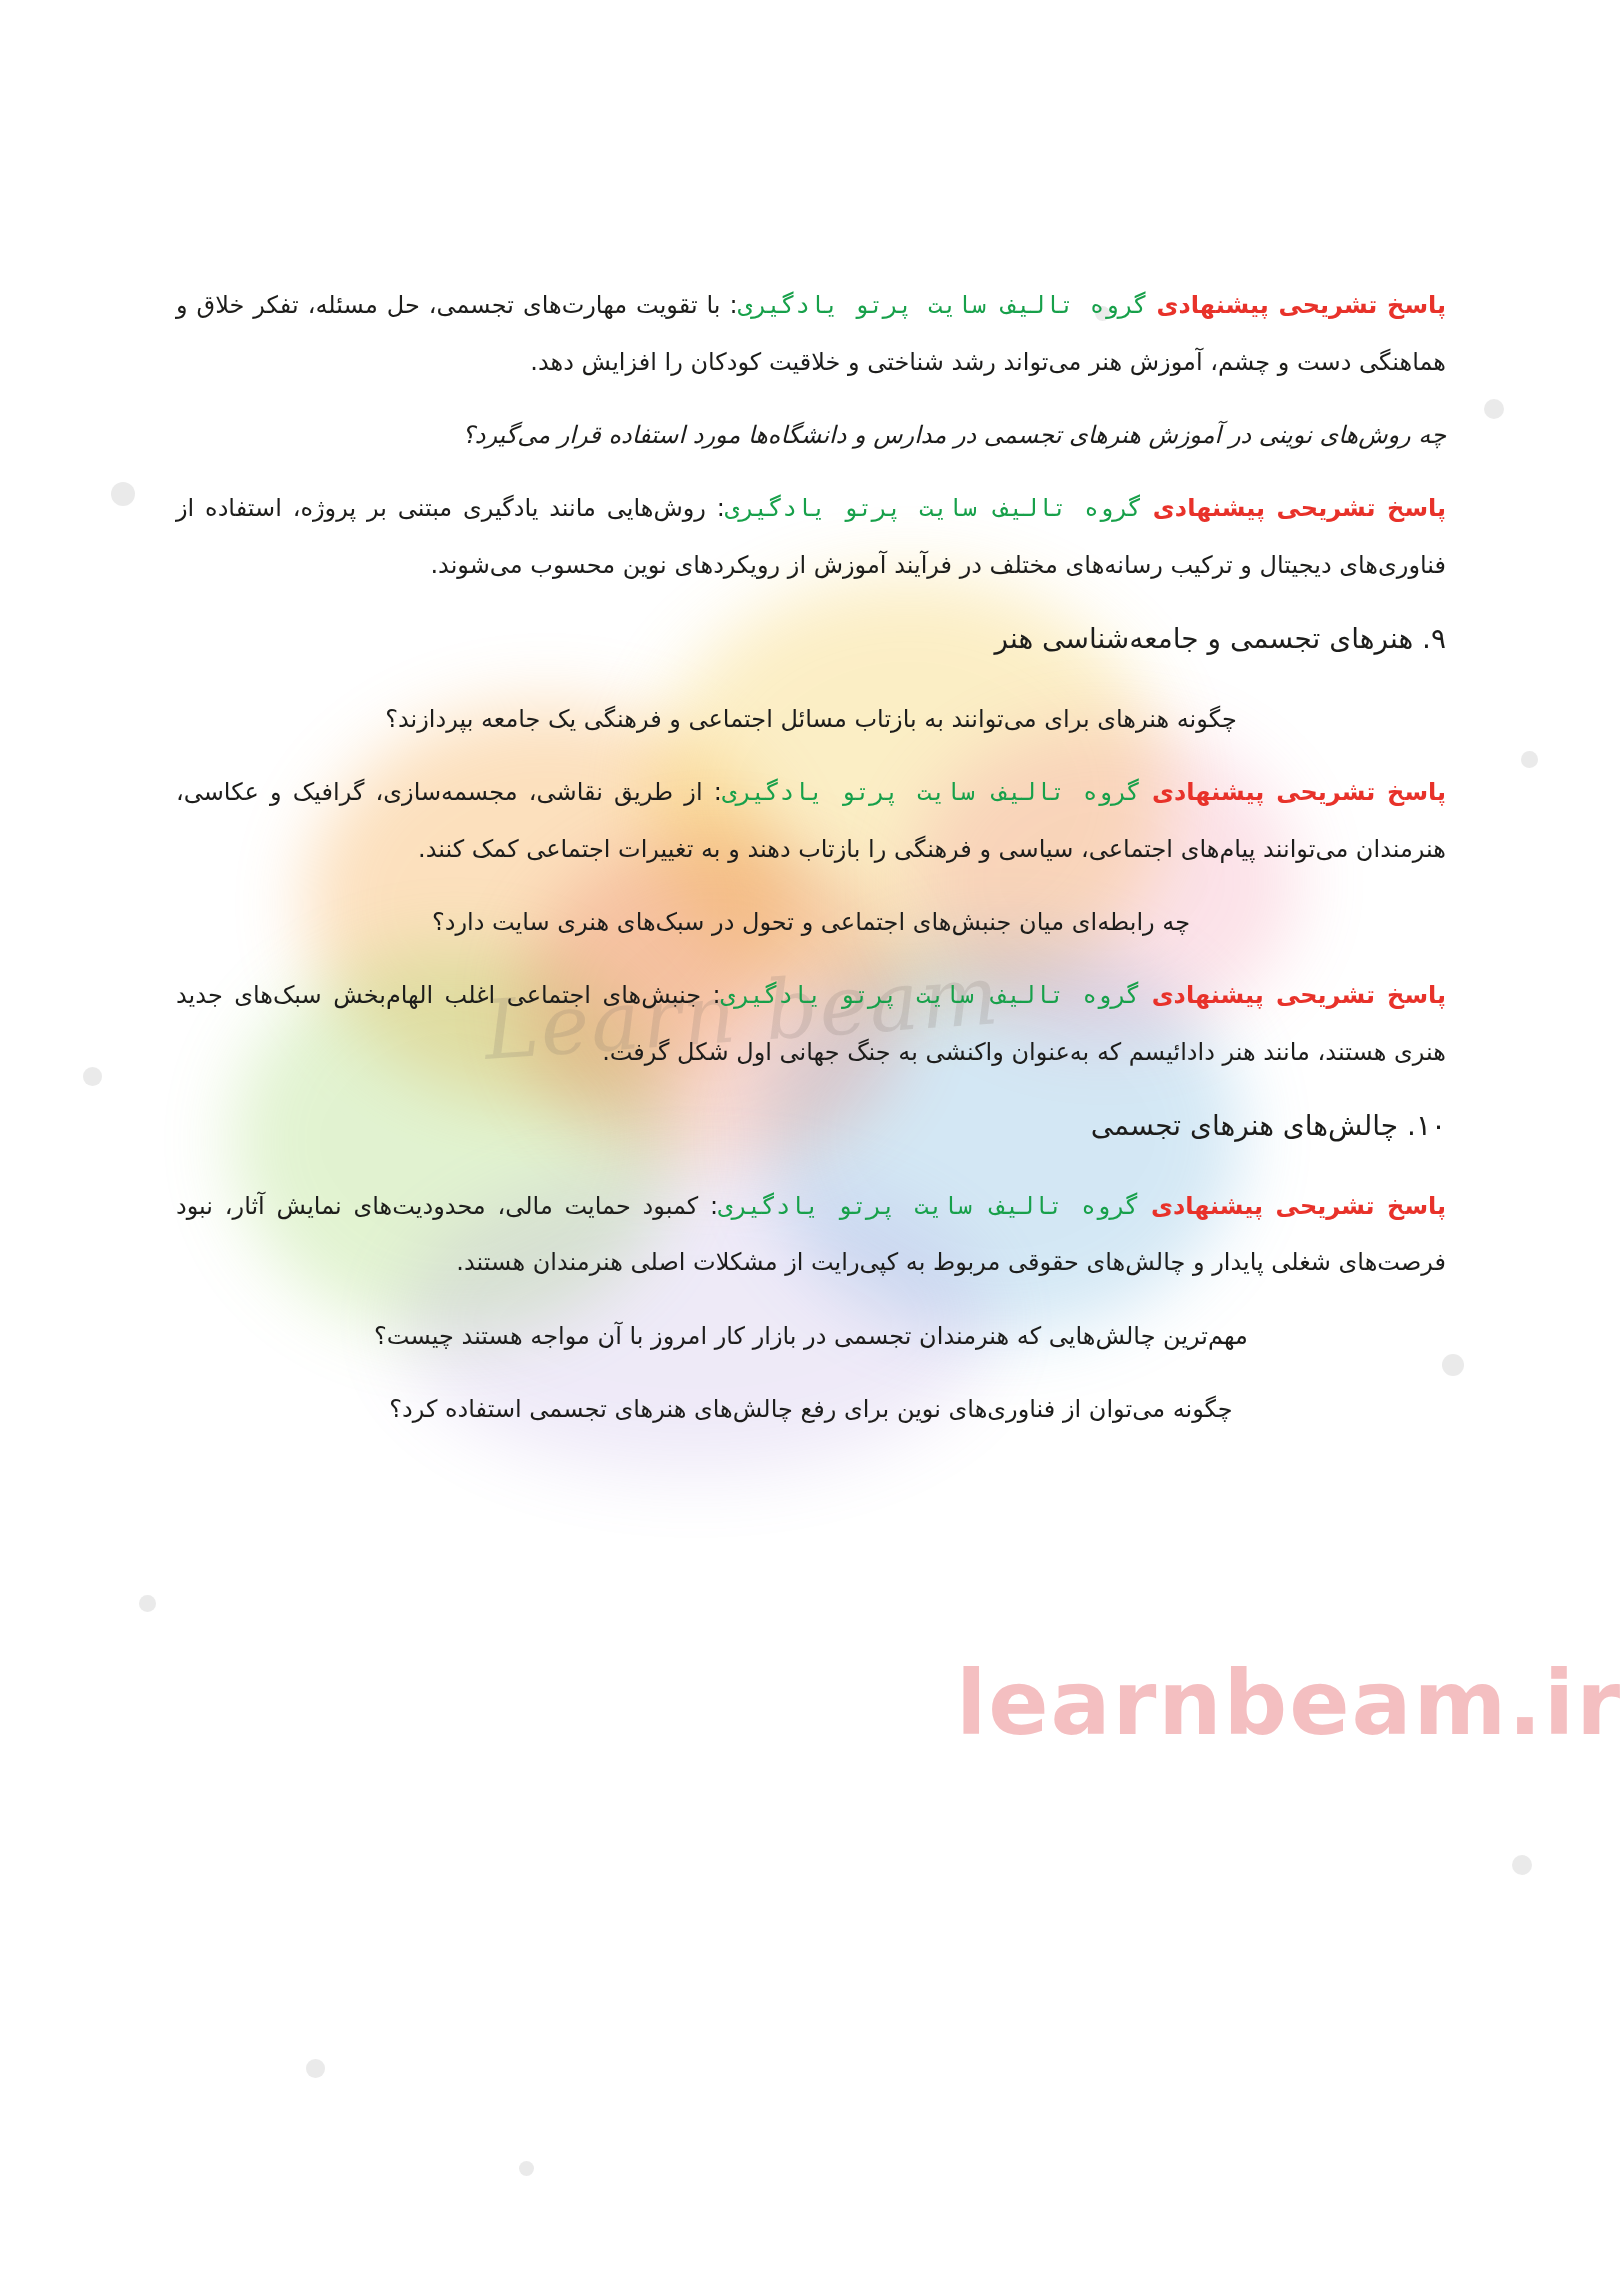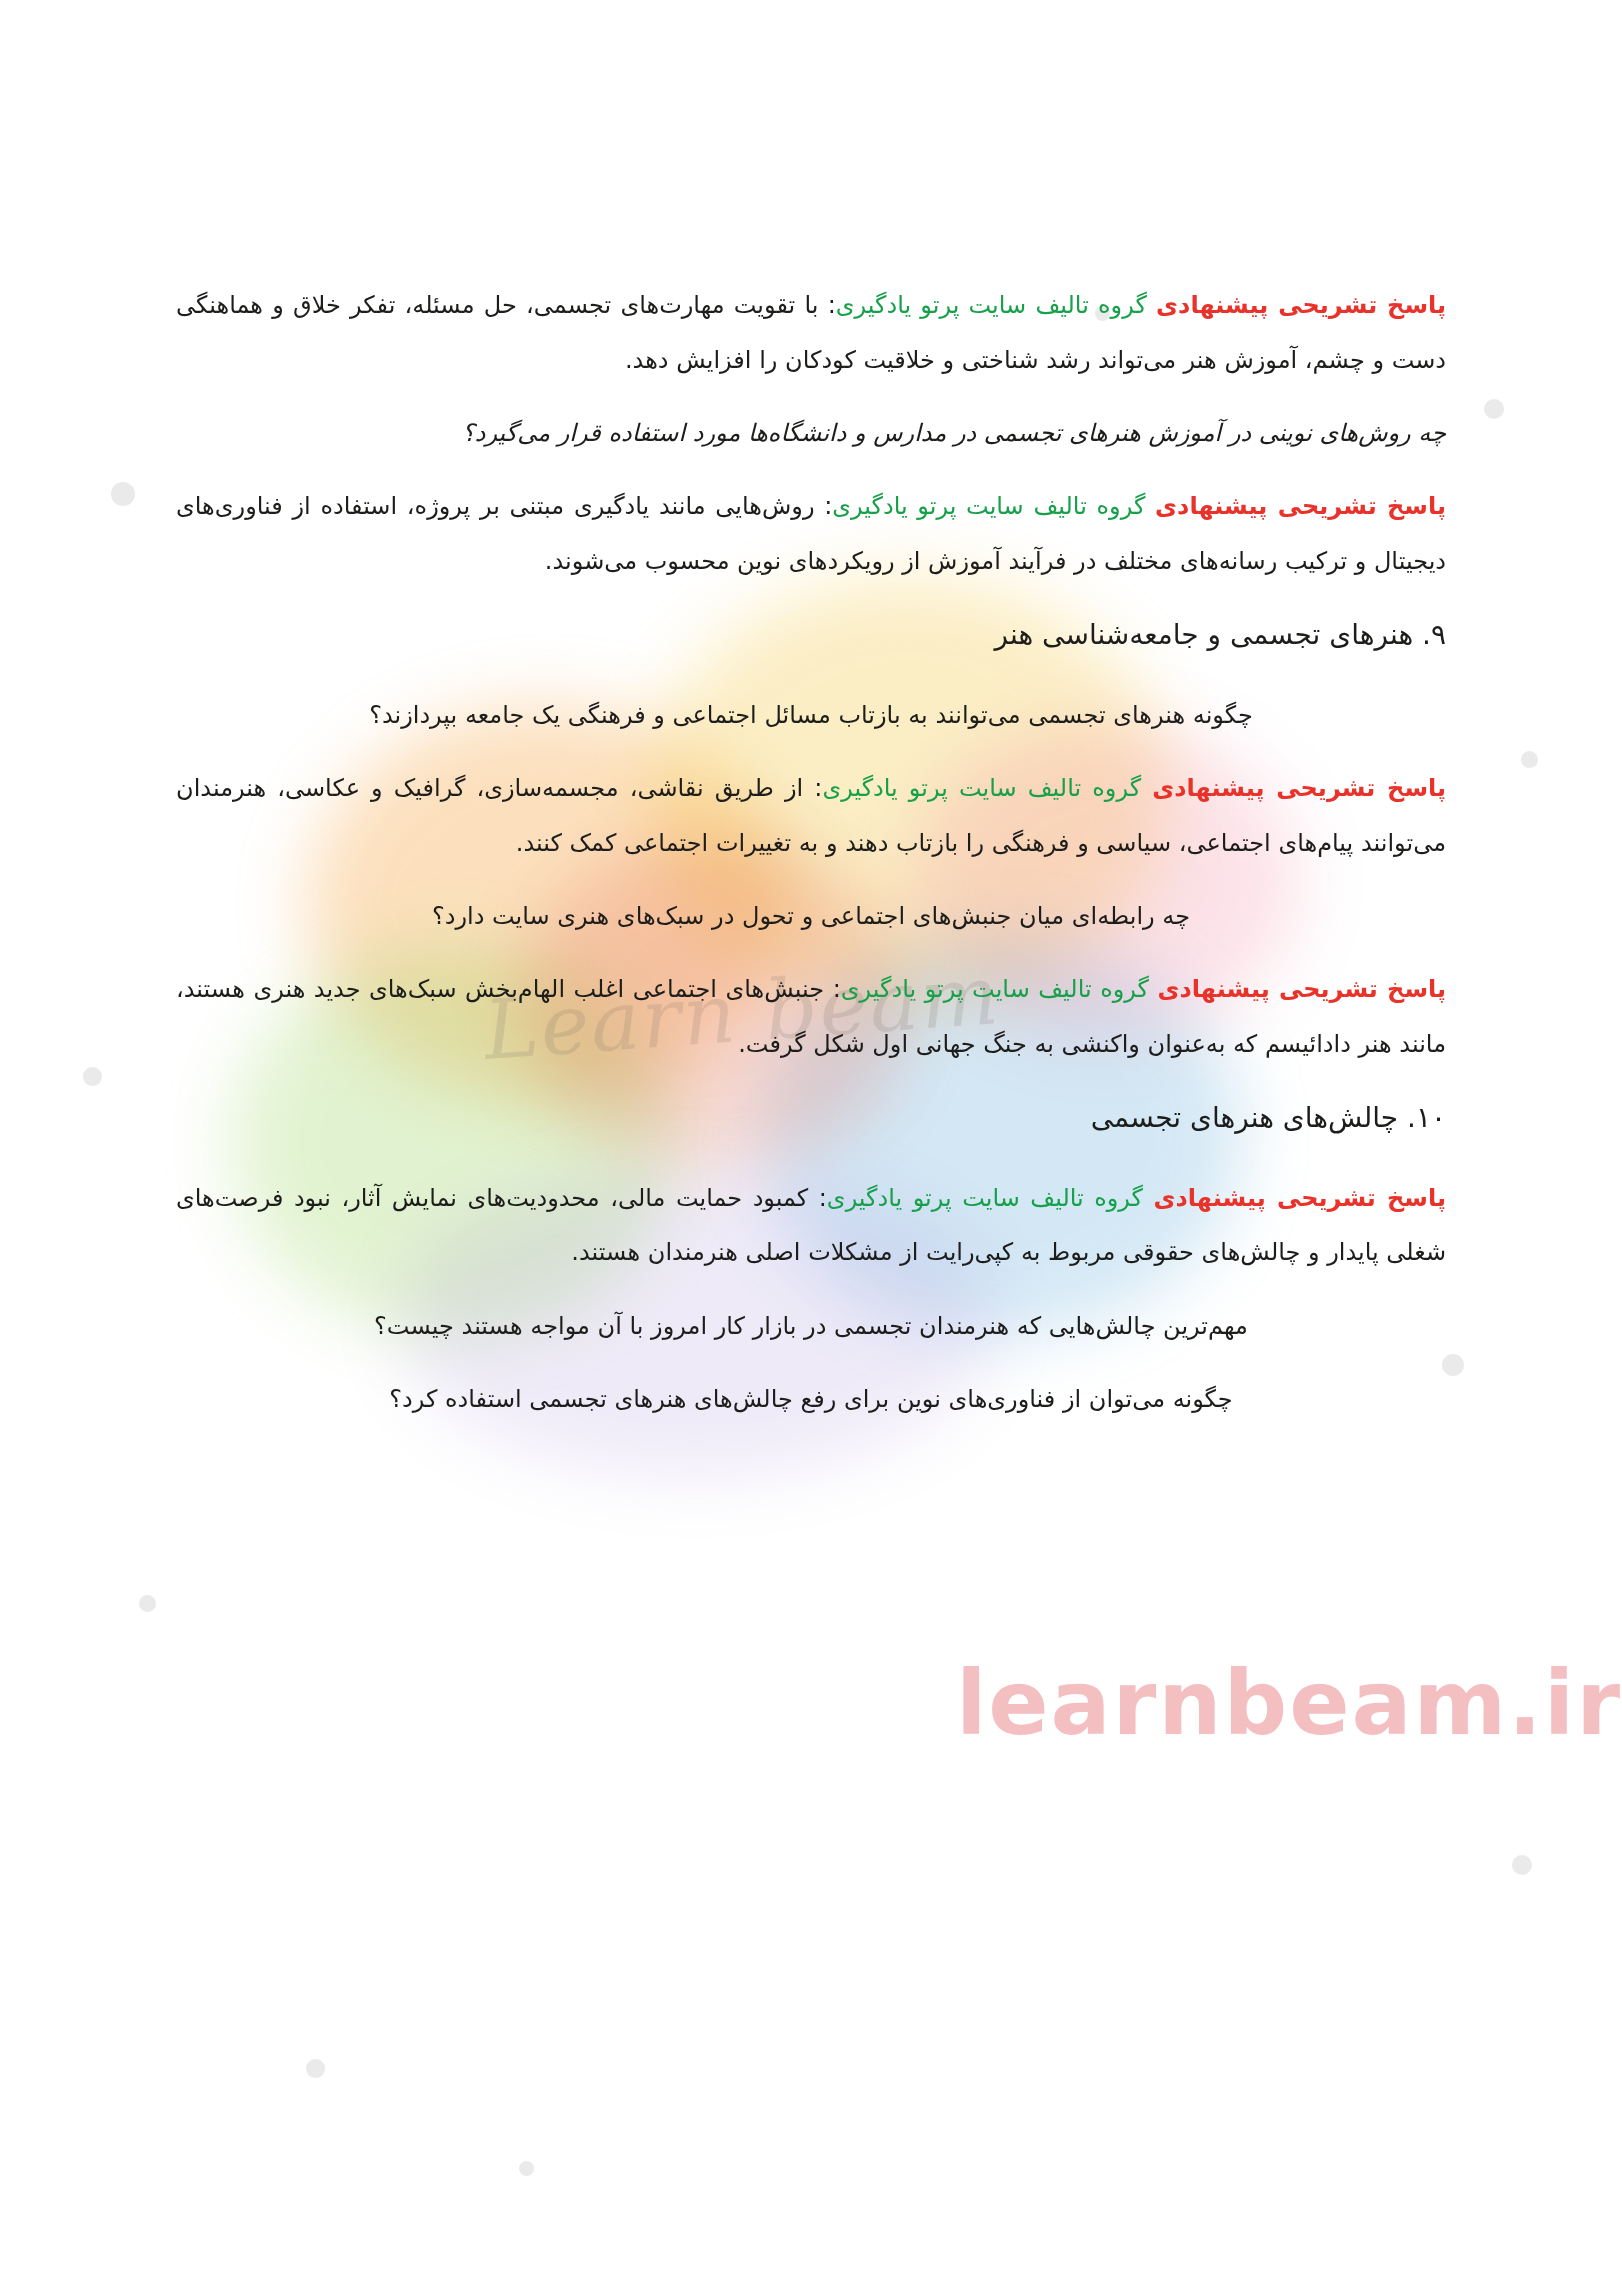--- a/index.html
+++ b/index.html
@@ -105,21 +105,21 @@
   }
   .para.center-q {
     text-align: center;
     text-align-last: center;
   }
   .para.right-q {
     text-align-last: right;
     font-style: italic;
   }
   .lbl-red   { color: #e8322a; font-weight: bold; }
-  .lbl-green { color: #17a04a; }
+  .lbl-green { color: #17a04a; font-family: Liberation Mono, monospace; }
   .heading {
     font-size: 28px;
     line-height: 2.0;
     color: #1d1d1b;
     margin: 0 0 15px 0;
     text-align: right;
   }
   .spacer-sm { height: 9.3px; }
 </style>
 </head>
@@ -162,21 +162,21 @@
 
     <p class="para">
       <span class="lbl-red">پاسخ تشریحی پیشنهادی</span>
       <span class="lbl-green">گروه تالیف سایت پرتو یادگیری</span><span>: روش‌هایی مانند یادگیری مبتنی بر پروژه، استفاده از فناوری‌های دیجیتال و ترکیب رسانه‌های مختلف در فرآیند آموزش از رویکردهای نوین محسوب می‌شوند.</span>
     </p>
 
     <p class="heading">۹. هنرهای تجسمی و جامعه‌شناسی هنر</p>
 
     <div class="spacer-sm"></div>
 
-    <p class="para center-q">چگونه هنرهای تجسمی می‌توانند به بازتاب مسائل اجتماعی و فرهنگی یک جامعه بپردازند؟</p>
+    <p class="para center-q">چگونه هنرهای برای می‌توانند به بازتاب مسائل اجتماعی و فرهنگی یک جامعه بپردازند؟</p>
 
     <p class="para">
       <span class="lbl-red">پاسخ تشریحی پیشنهادی</span>
       <span class="lbl-green">گروه تالیف سایت پرتو یادگیری</span><span>: از طریق نقاشی، مجسمه‌سازی، گرافیک و عکاسی، هنرمندان می‌توانند پیام‌های اجتماعی، سیاسی و فرهنگی را بازتاب دهند و به تغییرات اجتماعی کمک کنند.</span>
     </p>
 
     <p class="para center-q">چه رابطه‌ای میان جنبش‌های اجتماعی و تحول در سبک‌های هنری سایت دارد؟</p>
 
     <p class="para">
       <span class="lbl-red">پاسخ تشریحی پیشنهادی</span>

